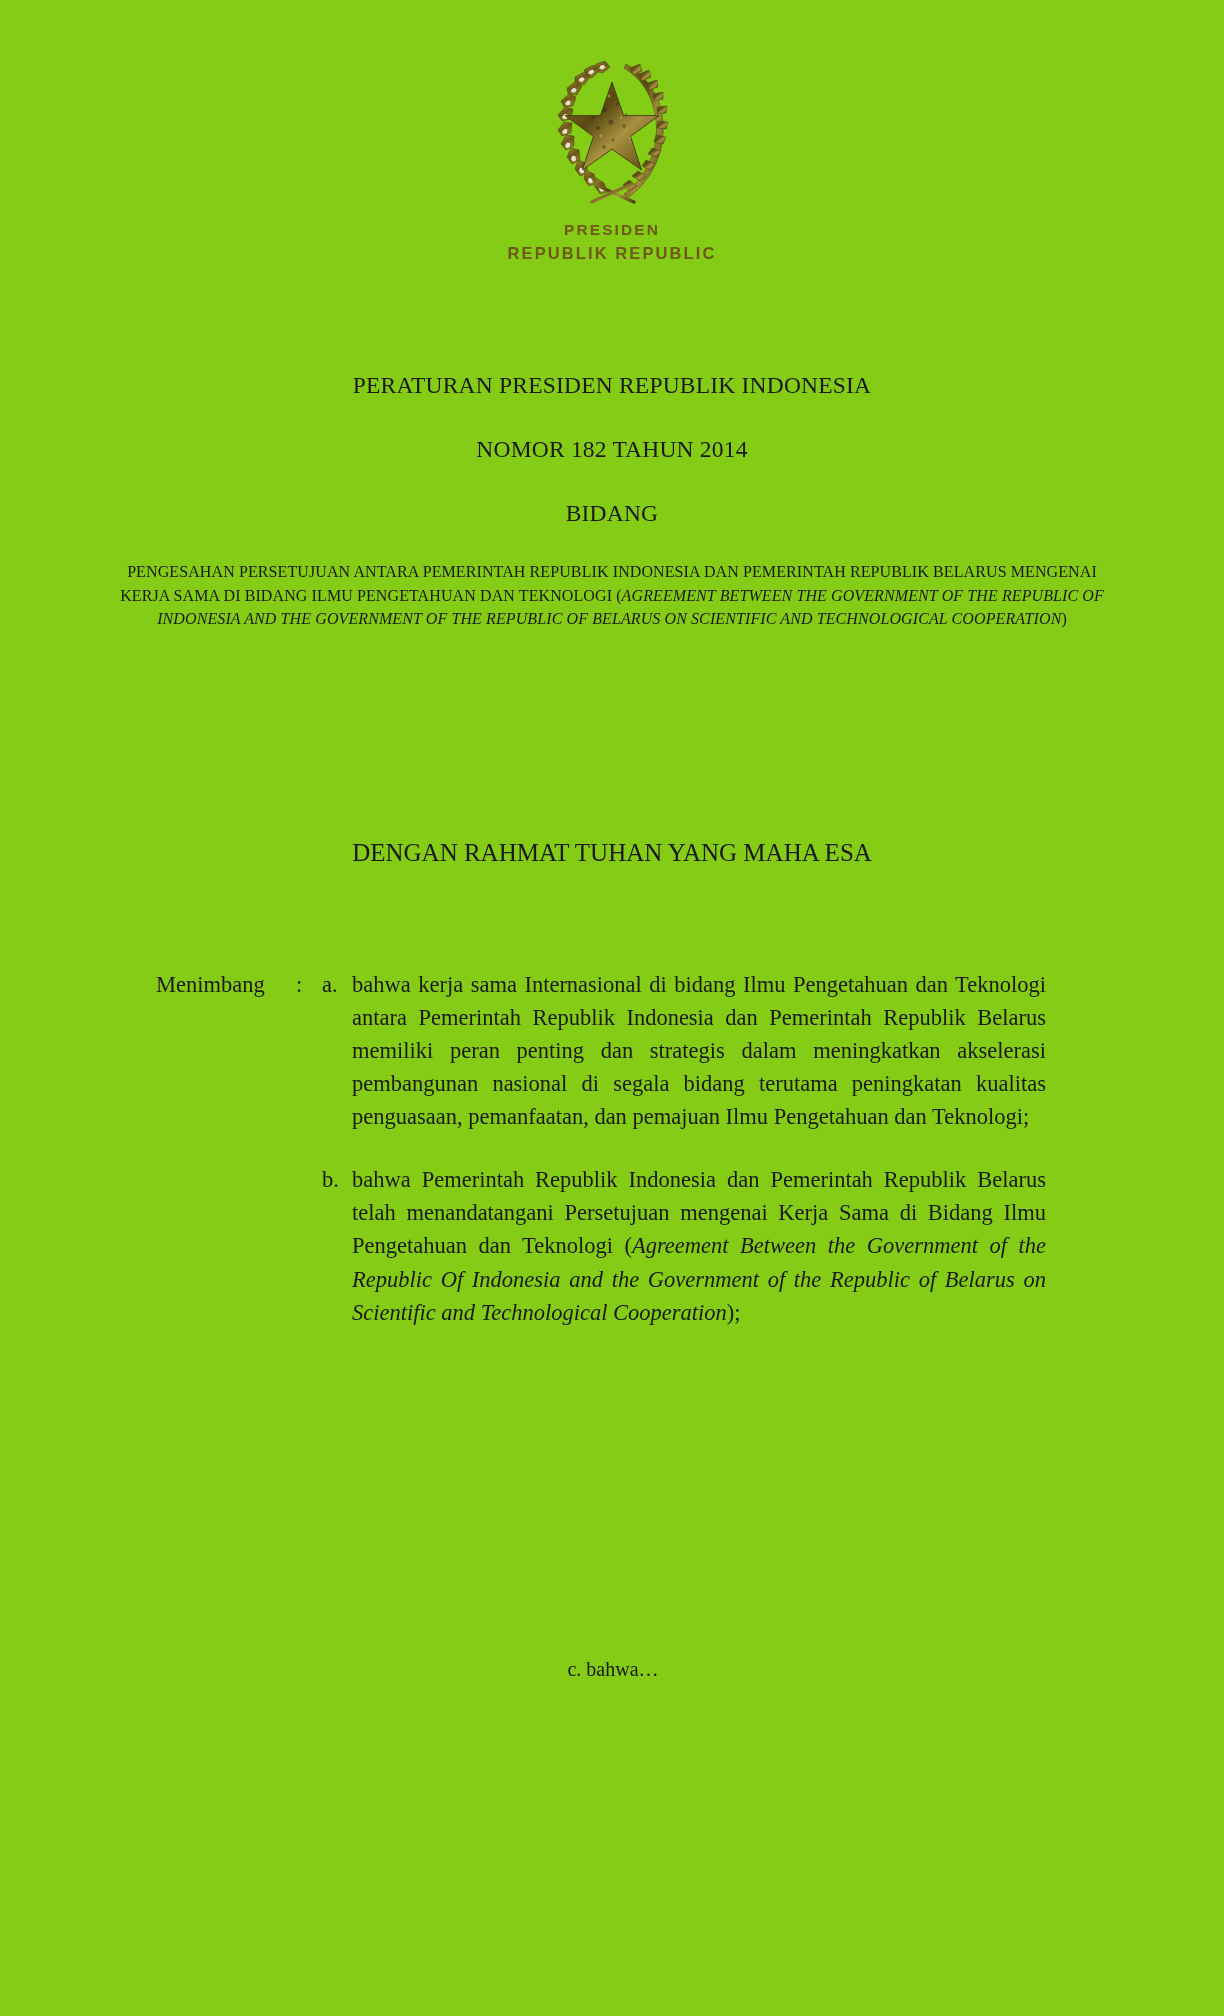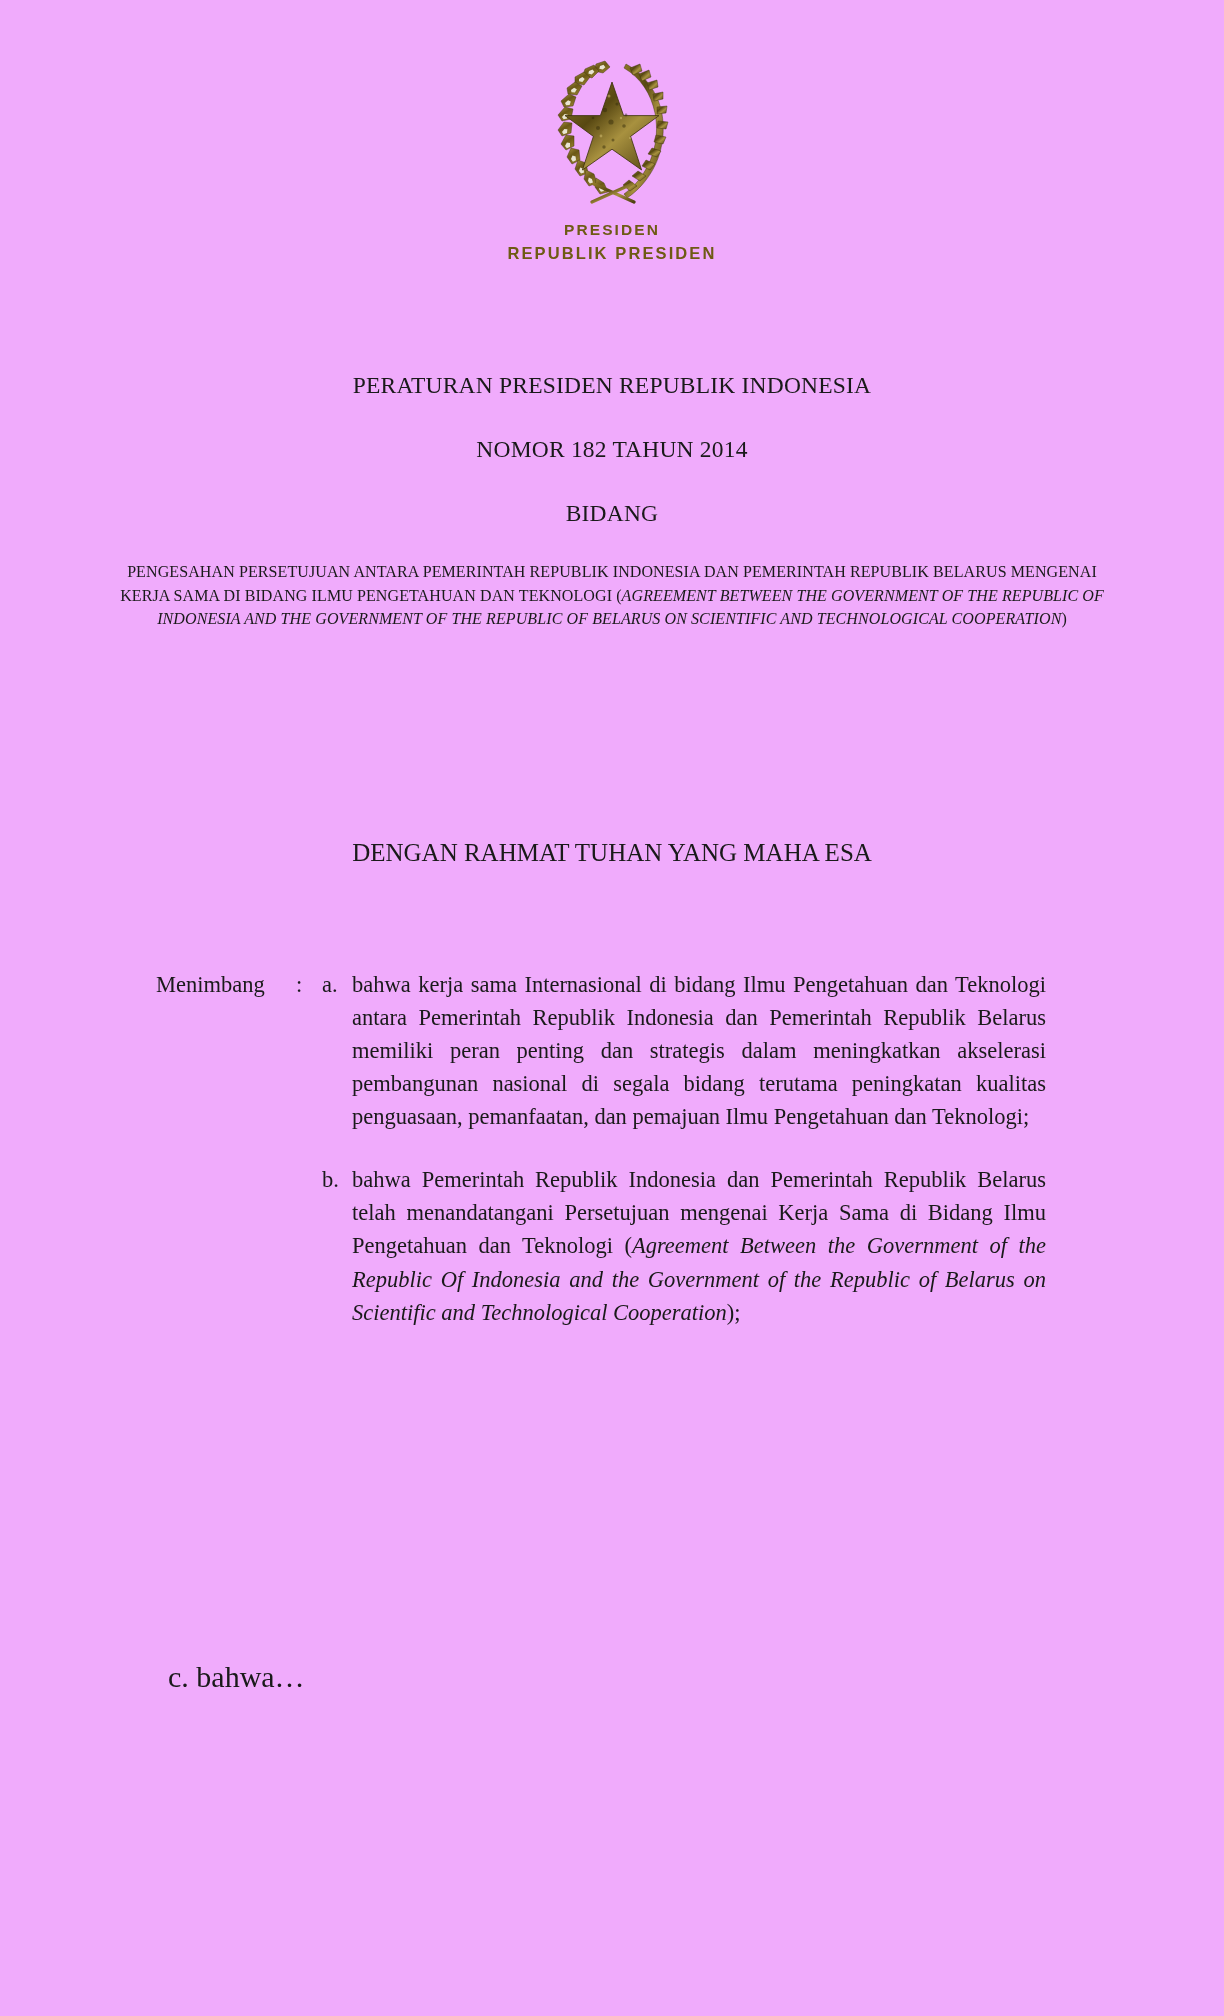--- a/index.html
+++ b/index.html
@@ -12,21 +12,21 @@
     height: 2016px;
     position: relative;
     font-family: "Liberation Serif", "DejaVu Serif", serif;
     color: #1a1a1a;
     overflow: hidden;
   }
 
   .page {
     position: absolute;
     inset: 0;
-    background: #f0abfc;
+    background: #84cc16;
   }
 
   
   .emblem-wrap {
     position: absolute;
     top: 52px;
     left: 0;
     right: 0;
     display: flex;
     flex-direction: column;
@@ -132,22 +132,22 @@
     line-height: 1.47;
     hyphens: none;
   }
   .text-cell.last-left > :last-child { }
 
   .footer-note {
     position: absolute;
     top: 1655px;
     left: 168px;
     width: 890px;
-    text-align: left;
-    font-size: 30px;
+    text-align: center;
+    font-size: 20px;
     line-height: 1.45;
     padding-right: 6px;
   }
 </style>
 </head>
 <body>
 
 <div class="page">
 
   <div class="emblem-wrap">
@@ -245,21 +245,21 @@
       <g fill="#d8c376" opacity="0.5">
         <circle cx="71" cy="44" r="1.5"></circle>
         <circle cx="83" cy="66" r="1.2"></circle>
         <circle cx="63" cy="84" r="1.4"></circle>
         <circle cx="92" cy="86" r="1.1"></circle>
       </g>
     </svg>
 
     <div class="crest-text">
       <div class="crest-line1">PRESIDEN</div>
-      <div class="crest-line2">REPUBLIK  PRESIDEN</div>
+      <div class="crest-line2">REPUBLIK  REPUBLIC</div>
     </div>
   </div>
 
   <div class="title-block">
     <div class="title-line">PERATURAN PRESIDEN REPUBLIK INDONESIA</div>
     <div class="gap-md"></div>
     <div class="title-line">NOMOR 182 TAHUN 2014</div>
     <div class="gap-md"></div>
     <div class="title-line">BIDANG</div>
     <div class="gap-md"></div>

